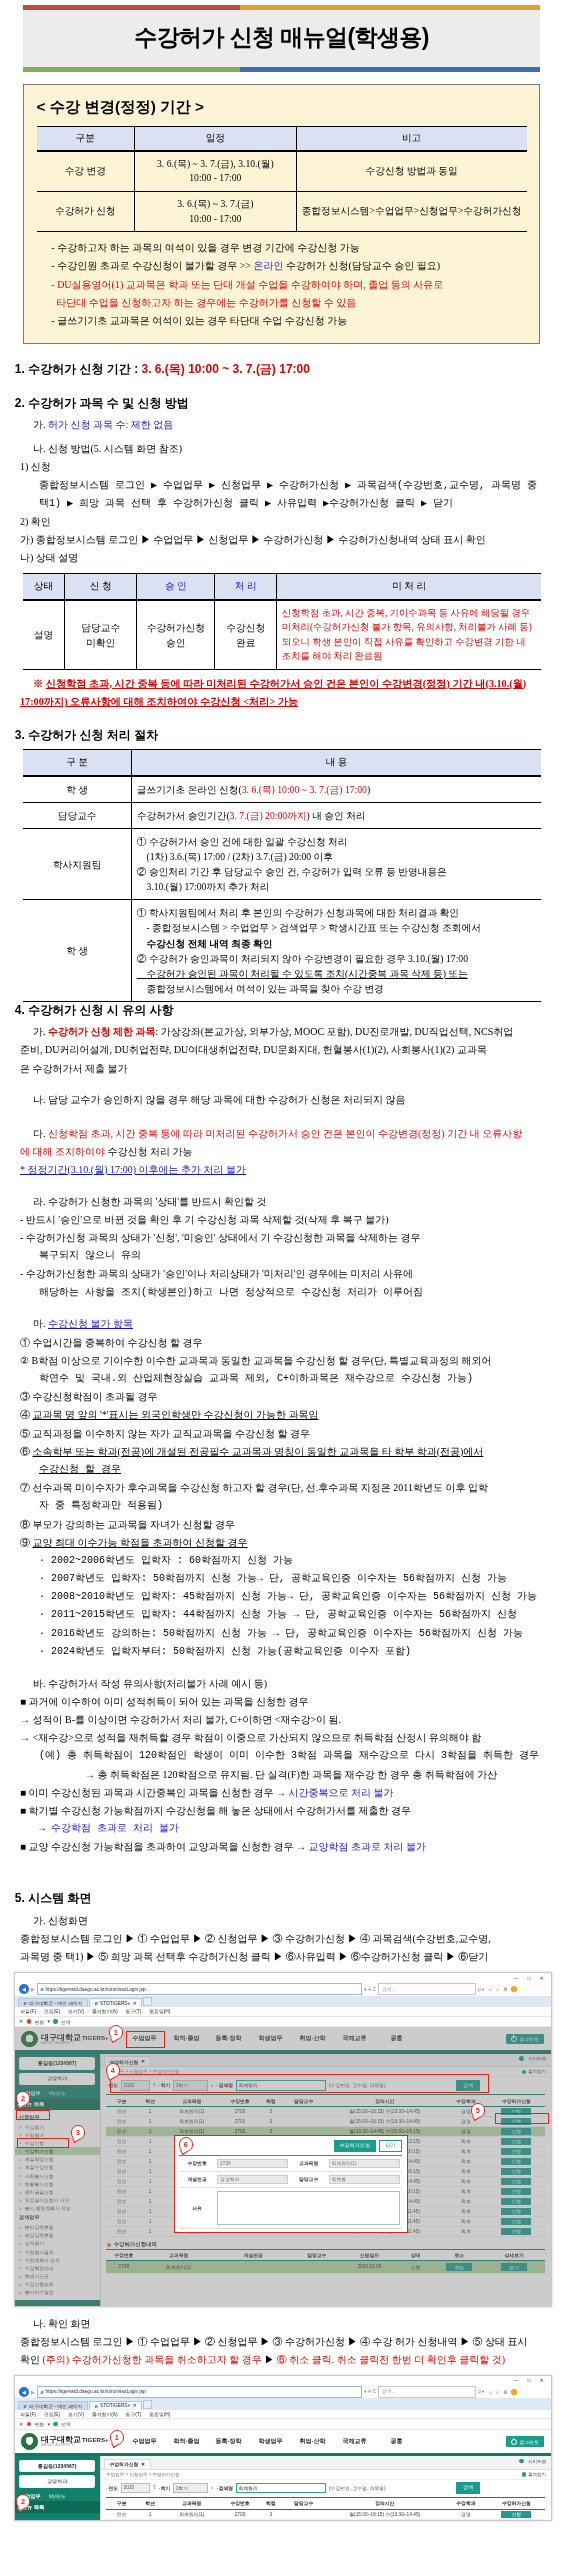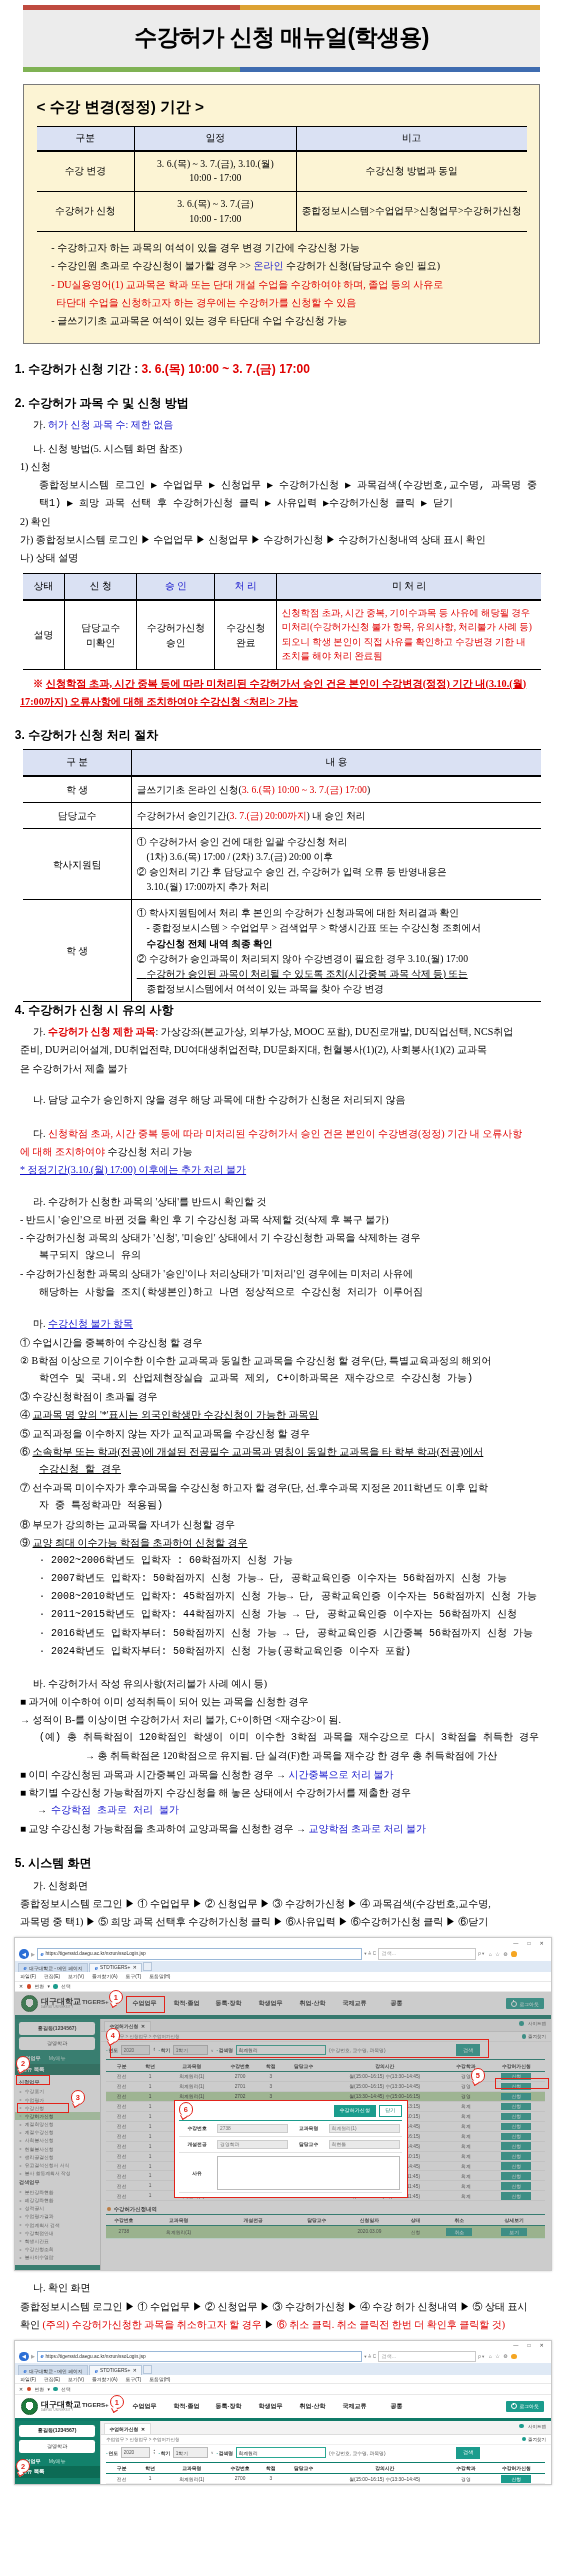--- a/index.html
+++ b/index.html
@@ -313,34 +313,35 @@
       <div class="dline ind2"><span class="seg-k">⑥ </span><span class="seg-k useg">소속학부 또는 학과(전공)에 개설된 전공필수 교과목과 명칭이 동일한 교과목을 타 학부 학과(전공)에서</span></div>
       <div class="dline ind3"><span class="seg-k useg">수강신청 할 경우</span></div>
       <div class="dline ind2"><span class="seg-k">⑦ 선수과목 미이수자가 후수과목을 수강신청 하고자 할 경우(단, 선.후수과목 지정은 2011학년도 이후 입학</span></div>
       <div class="dline ind3"><span class="seg-k">자 중 특정학과만 적용됨)</span></div>
       <div class="dline ind2"><span class="seg-k">⑧ 부모가 강의하는 교과목을 자녀가 신청할 경우</span></div>
       <div class="dline ind2"><span class="seg-k">⑨ </span><span class="seg-k useg">교양 최대 이수가능 학점을 초과하여 신청할 경우</span></div>
       <div class="dline ind3"><span class="seg-k">· 2002~2006학년도 입학자 : 60학점까지 신청 가능</span></div>
       <div class="dline ind3"><span class="seg-k">· 2007학년도 입학자: 50학점까지 신청 가능→ 단, 공학교육인증 이수자는 56학점까지 신청 가능</span></div>
       <div class="dline ind3"><span class="seg-k">· 2008~2010학년도 입학자: 45학점까지 신청 가능→ 단, 공학교육인증 이수자는 56학점까지 신청 가능</span></div>
       <div class="dline ind3"><span class="seg-k">· 2011~2015학년도 입학자: 44학점까지 신청 가능 → 단, 공학교육인증 이수자는 56학점까지 신청</span></div>
-      <div class="dline ind3"><span class="seg-k">· 2016학년도 입학자부터: 50학점까지 신청 가능 → 단, 공학교육인증 시간중복 56학점까지 신청 가능</span></div>
+      <div class="dline ind3"><span class="seg-k">· 2016학년도 강의하는: 50학점까지 신청 가능 → 단, 공학교육인증 이수자는 56학점까지 신청 가능</span></div>
       <div class="dline ind3"><span class="seg-k">· 2024학년도 입학자부터: 50학점까지 신청 가능(공학교육인증 이수자 포함)</span></div>
       <div class="dline ind1" style="margin-top: 13.6px;"><span class="seg-k">바. 수강허가서 작성 유의사항(처리불가 사례 예시 등)</span></div>
       <div class="dline ind2"><span class="seg-k">■ 과거에 이수하여 이미 성적취득이 되어 있는 과목을 신청한 경우</span></div>
       <div class="dline ind2"><span class="seg-k">→ 성적이 B-를 이상이면 수강허가서 처리 불가, C+이하면 &lt;재수강&gt;이 됨.</span></div>
+      <div class="dline ind2"><span class="seg-k">→ &lt;재수강&gt;으로 성적을 재취득할 경우 학점이 이중으로 가산되지 않으므로 취득학점 산정시 유의해야 함</span></div>
       <div class="dline ind3"><span class="seg-k">(예) 총 취득학점이 120학점인 학생이 이미 이수한 3학점 과목을 재수강으로 다시 3학점을 취득한 경우</span></div>
       <div class="dline ind4"><span class="seg-k">→ 총 취득학점은 120학점으로 유지됨. 단 실격(F)한 과목을 재수강 한 경우 총 취득학점에 가산</span></div>
       <div class="dline ind2"><span class="seg-k">■ 이미 수강신청된 과목과 시간중복인 과목을 신청한 경우 → </span><span class="seg-b">시간중복으로 처리 불가</span></div>
       <div class="dline ind2"><span class="seg-k">■ 학기별 수강신청 가능학점까지 수강신청을 해 놓은 상태에서 수강허가서를 제출한 경우</span></div>
       <div class="dline ind3"><span class="seg-k">→ </span><span class="seg-b">수강학점 초과로 처리 불가</span></div>
       <div class="dline ind2"><span class="seg-k">■ 교양 수강신청 가능학점을 초과하여 교양과목을 신청한 경우 → </span><span class="seg-b">교양학점 초과로 처리 불가</span></div>
     </div>
 
-  <div class="sec-h" style="margin-top:17px">5. 시스템 화면</div>
+  <div class="sec-h" style="margin-top:34px">5. 시스템 화면</div>
   <div>
       <div class="dline ind1"><span class="seg-k">가. 신청화면</span></div>
       <div class="dline ind2"><span class="seg-k">종합정보시스템 로그인 ▶ ① 수업업무 ▶ ② 신청업무 ▶ ③ 수강허가신청 ▶ ④ 과목검색(수강번호,교수명,</span></div>
       <div class="dline ind2"><span class="seg-k">과목명 중 택1) ▶ ⑤ 희망 과목 선택후 수강허가신청 클릭 ▶ ⑥사유입력 ▶ ⑥수강허가신청 클릭 ▶ ⑥닫기</span></div>
     </div>
 
   <div class="shot dim">
     <div class="winctl">
       <span>—</span>
       <span>□</span>

